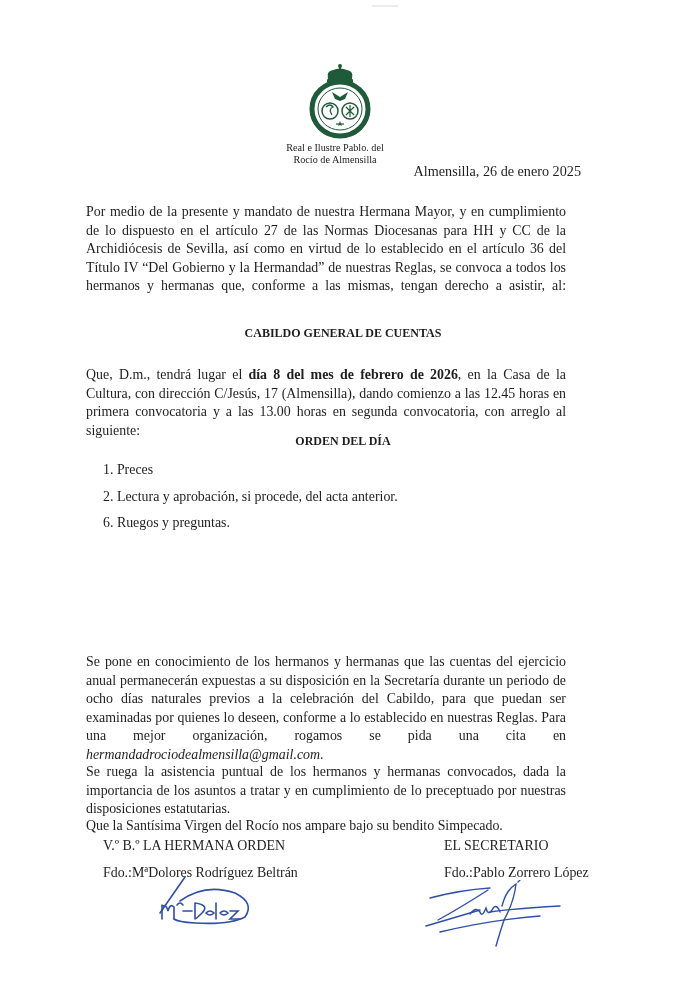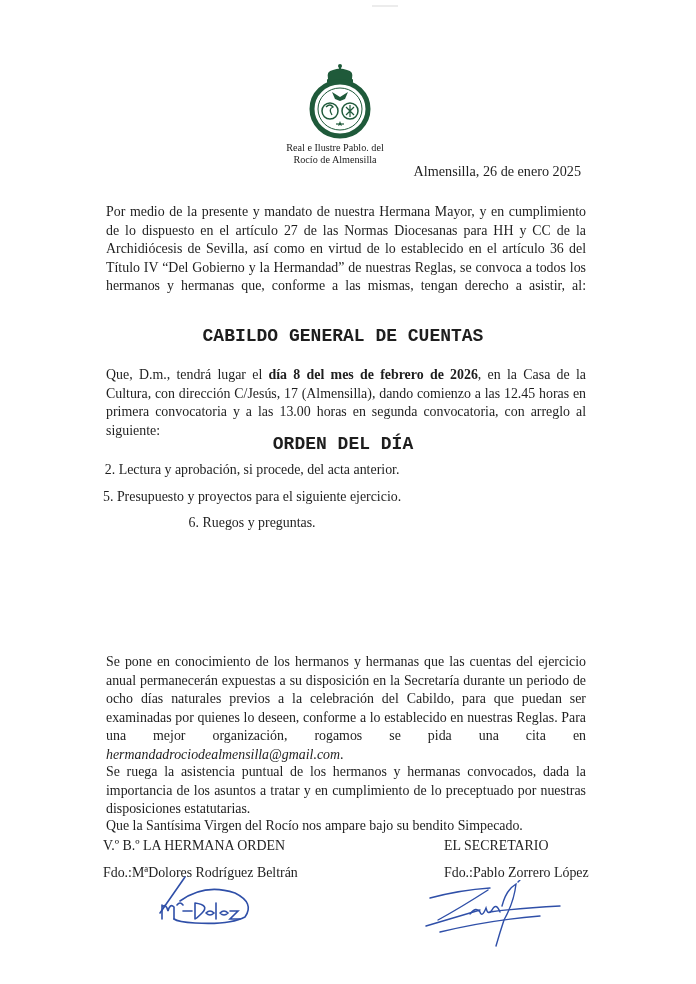--- a/index.html
+++ b/index.html
@@ -1,28 +1,28 @@
 <!DOCTYPE html>
 <html><head>
 <meta charset="utf-8">
 <style>
   html, body { margin: 0; padding: 0; }
   body {
     width: 696px; height: 984px; background: #ffffff; position: relative; overflow: hidden;
     font-family: "Liberation Serif", "DejaVu Serif", serif; color: #1e1e1e;
   }
-  .abs { position: absolute; text-align: center; }
+  .abs { position: absolute; }
   .crest { left: 306px; top: 63px; width: 68px; height: 76px; }
   .org { left: 260px; width: 150px; text-align: center; font-size: 10.2px; line-height: 12px; top: 142px; color: #222; }
   .date { right: 115px; top: 163px; font-size: 14.2px; white-space: nowrap; }
   .para {
-    left: 106px; width: 480px; font-size: 13.9px; line-height: 18.6px; text-align: justify; margin: 0;
+    left: 86px; width: 480px; font-size: 13.9px; line-height: 18.6px; text-align: justify; margin: 0;
   }
   .para.last-justify { text-align-last: justify; }
-  .heading { left: 103px; width: 480px; text-align: center; font-weight: bold; font-size: 18px; font-family: Liberation Mono, monospace; }
+  .heading { left: 103px; width: 480px; text-align: center; font-weight: bold; font-size: 12px; }
   .list { left: 103px; margin: 0; padding: 0; list-style: none; font-size: 13.9px; }
   .list li { height: 26.7px; line-height: 18px; }
   .sig { font-size: 13.9px; white-space: nowrap; }
   b { font-weight: bold; }
   i { }
   .scan-mark { left: 372px; top: 5px; width: 26px; height: 2px; background: #ececec; }
 </style>
 </head>
 <body>
 
@@ -62,22 +62,22 @@
 
 <p class="abs para last-justify" style="top:203px;">Por medio de la presente y mandato de nuestra Hermana Mayor, y en cumplimiento de lo dispuesto en el artículo 27 de las Normas Diocesanas para HH y CC de la Archidiócesis de Sevilla, así como en virtud de lo establecido en el artículo 36 del Título IV “Del Gobierno y la Hermandad” de nuestras Reglas, se convoca a todos los hermanos y hermanas que, conforme a las mismas, tengan derecho a asistir, al:</p>
 
 <div class="abs heading" style="top:326px;">CABILDO GENERAL DE CUENTAS</div>
 
 <p class="abs para" style="top:366px;"><span>Que, D.m., tendrá lugar el </span><b>día 8 del mes de febrero de 2026</b><span>, en la Casa de la Cultura, con dirección C/Jesús, 17 (Almensilla), dando comienzo a las 12.45 horas en primera convocatoria y a las 13.00 horas en segunda convocatoria, con arreglo al siguiente:</span></p>
 
 <div class="abs heading" style="top:434px;">ORDEN DEL DÍA</div>
 
 <ul class="abs list" style="top:461px;">
+  <li>1. Preces</li>
   <li>2. Lectura y aprobación, si procede, del acta anterior.</li>
-  <li>5. Presupuesto y proyectos para el siguiente ejercicio.</li>
   <li>6. Ruegos y preguntas.</li>
 </ul>
 
 <p class="abs para" style="top:653px;"><span>Se pone en conocimiento de los hermanos y hermanas que las cuentas del ejercicio anual permanecerán expuestas a su disposición en la Secretaría durante un periodo de ocho días naturales previos a la celebración del Cabildo, para que puedan ser examinadas por quienes lo deseen, conforme a lo establecido en nuestras Reglas. Para una mejor organización, rogamos se pida una cita en </span><i>hermandadrociodealmensilla@gmail.com</i><span>.</span></p>
 
 <p class="abs para" style="top:763px;">Se ruega la asistencia puntual de los hermanos y hermanas convocados, dada la importancia de los asuntos a tratar y en cumplimiento de lo preceptuado por nuestras disposiciones estatutarias.</p>
 
 <p class="abs para" style="top:817px;">Que la Santísima Virgen del Rocío nos ampare bajo su bendito Simpecado.</p>
 
 <div class="abs sig" style="left:103px; top:838px;">V.º B.º LA HERMANA ORDEN</div>

